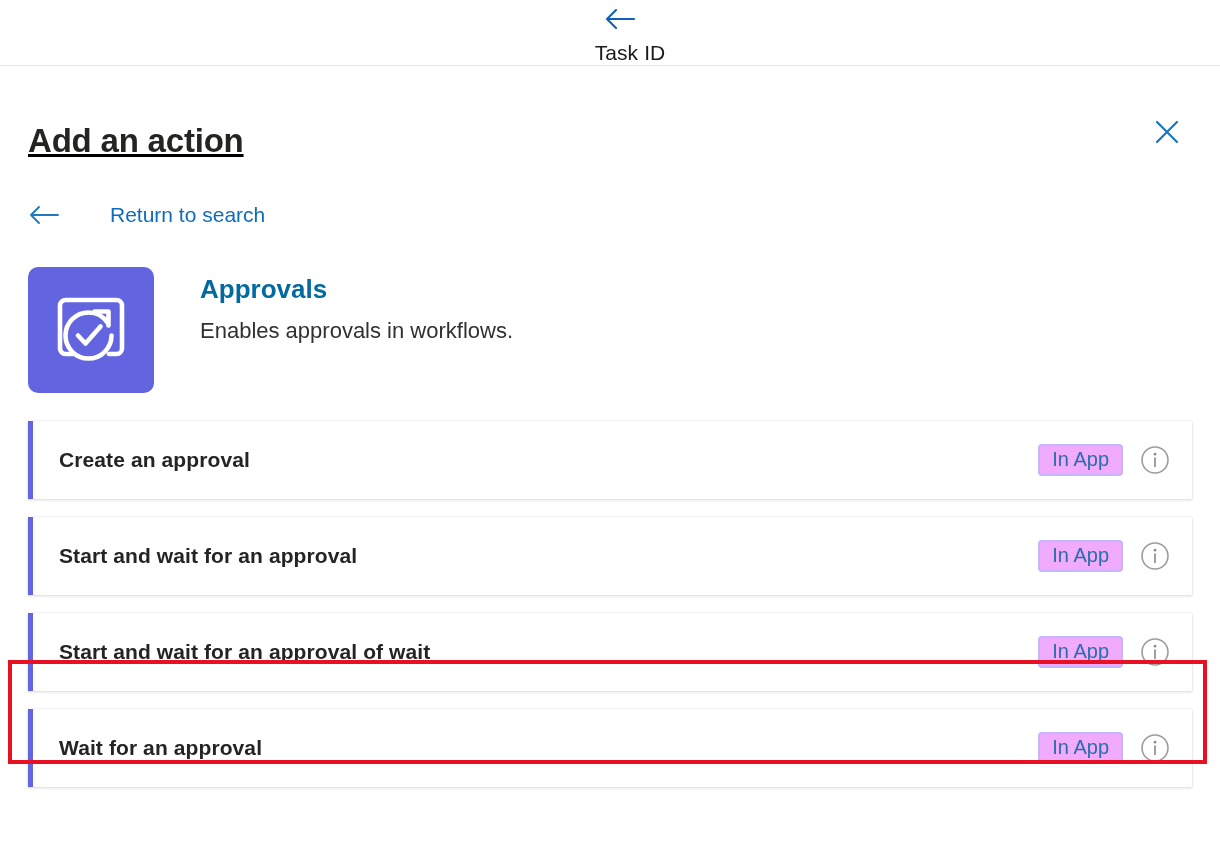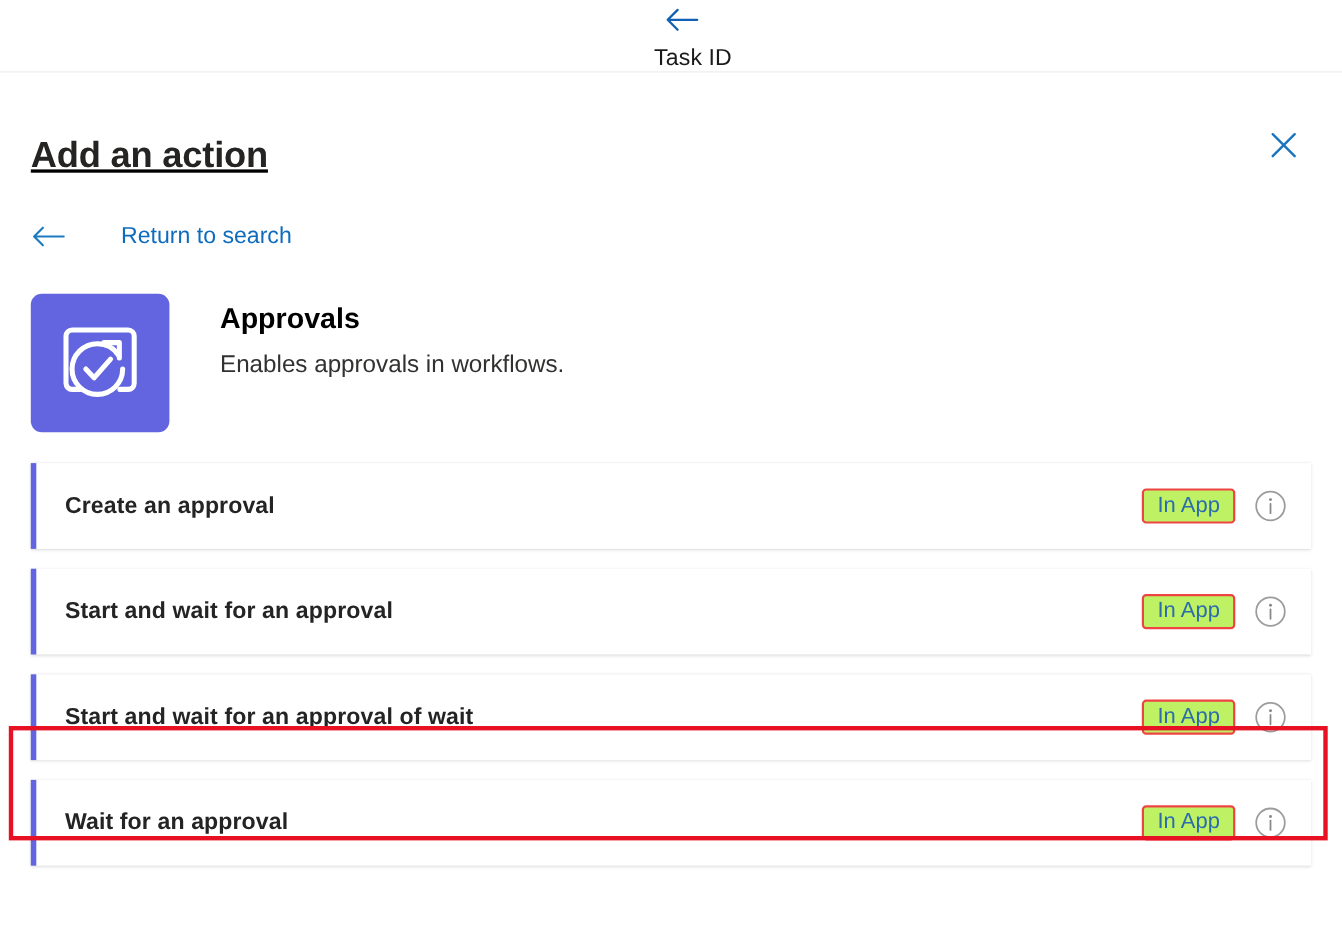--- a/index.html
+++ b/index.html
@@ -113,21 +113,21 @@
     justify-content: center;
     flex: none;
   }
   .connector-text {
     margin-left: 46px;
     padding-top: 6px;
   }
   .connector-name {
     font-size: 26px;
     font-weight: bold;
-    color: #000000;
+    color: #0369a1;
     line-height: 1.25;
   }
   .connector-desc {
     font-size: 22px;
     color: #323130;
     margin-top: 11px;
     line-height: 1.25;
   }
 
   
@@ -159,27 +159,27 @@
     margin-left: 31px;
     letter-spacing: 0.1px;
   }
   .action-right {
     margin-left: auto;
     display: flex;
     align-items: center;
     padding-right: 22px;
   }
   .badge {
-    border: 2px solid #ef4444;
+    border: 2px solid #c4b5fd;
     border-radius: 4px;
     color: #2b6cab;
     font-size: 20px;
     padding: 3px 12px 5px;
     line-height: 1;
-    background: #bef264;
+    background: #f0abfc;
     white-space: nowrap;
   }
   .info-icon {
     margin-left: 17px;
     display: flex;
     align-items: center;
     justify-content: center;
   }
 
   

